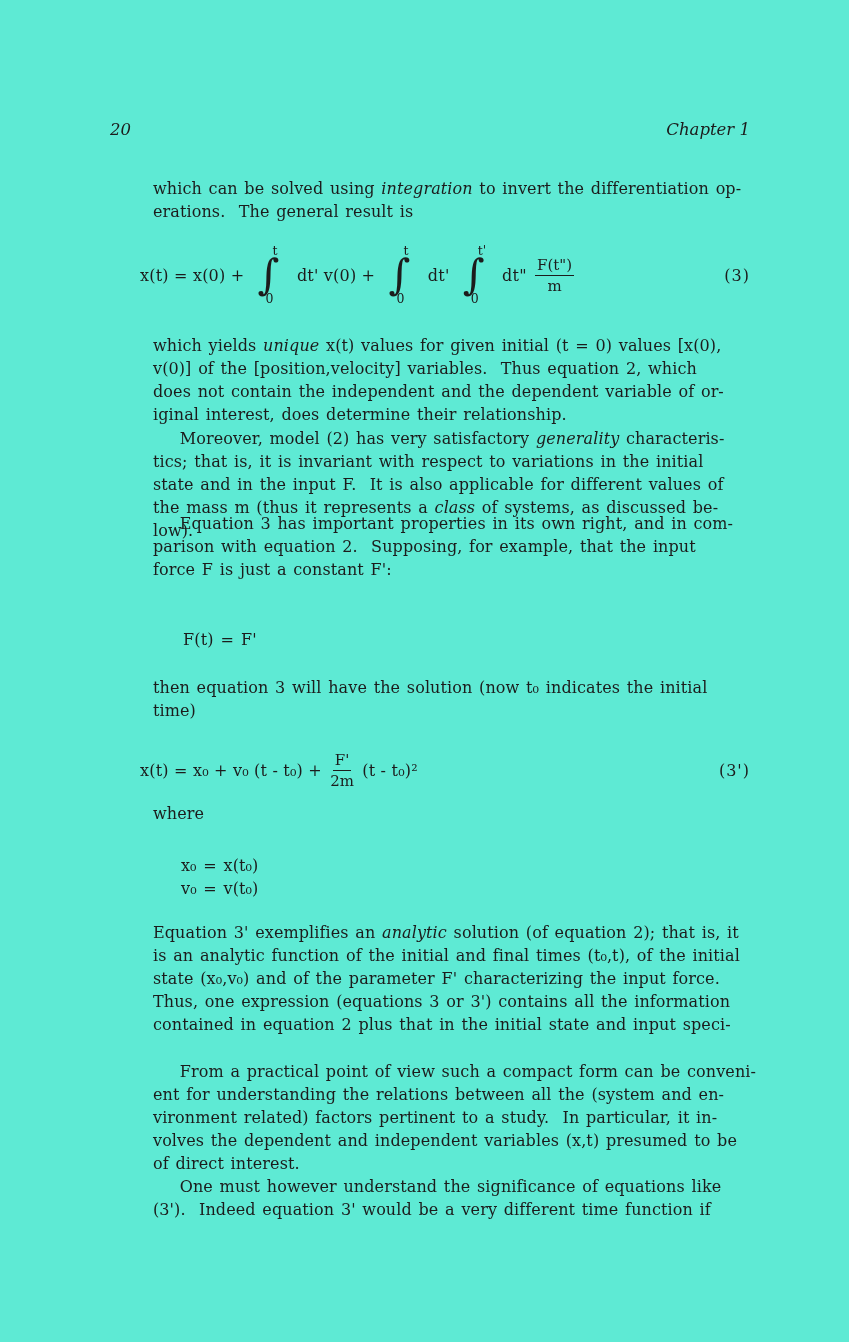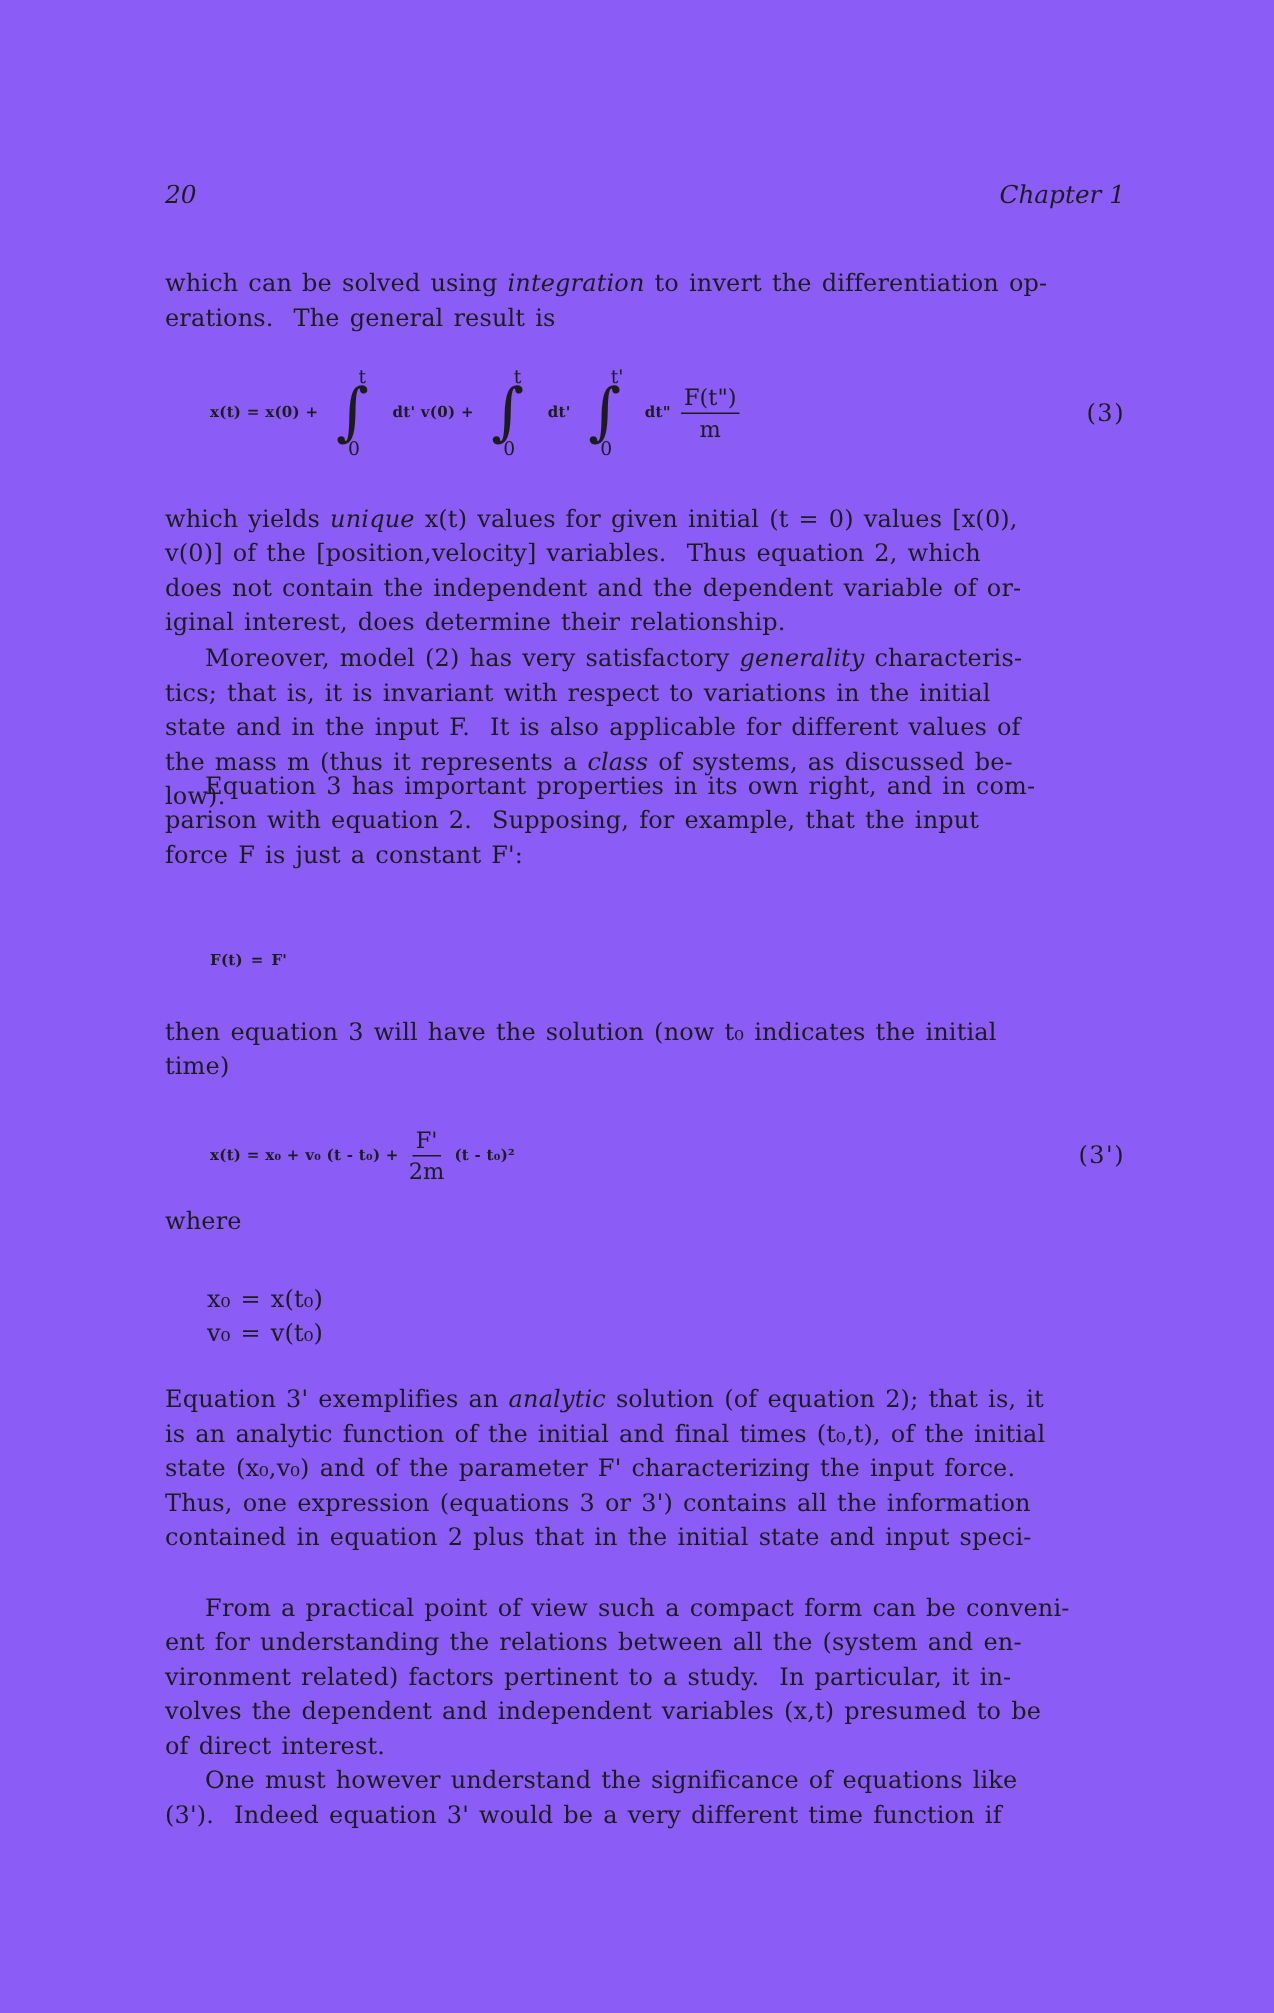--- a/index.html
+++ b/index.html
@@ -1,34 +1,34 @@
 <!DOCTYPE html>
 <html><head>
 <meta charset="utf-8">
 <style>
   html,body{margin:0;padding:0;background:#e8e8e8;}
   .page{
     position:relative;
     width:849px;height:1342px;
-    background:#8b5cf6;
+    background:#5eead4;
     font-family:"DejaVu Serif","Liberation Serif",serif;
     color:#1c1c1c;
     overflow:hidden;
   }
   .running-head{
     position:absolute;top:120px;left:110px;width:640px;
     display:flex;justify-content:space-between;
     font-style:italic;font-size:16.5px;
   }
   .para{position:absolute;left:110px;width:645px;}
-  .line{height:23px;line-height:23px;font-size:16px;white-space:pre;letter-spacing:0.1px;word-spacing:1.5px;}
+  .line{height:23px;line-height:23px;font-size:16px;white-space:pre;letter-spacing:0.1px;word-spacing:1.5px;margin-left:43px;}
   .it{font-style:italic;}
   .eq-block{position:absolute;left:140px;width:610px;}
   .eq-row{display:flex;align-items:center;}
-  .tok{white-space:pre;font-size:10px;letter-spacing:0.2px;font-weight:bold;}
+  .tok{white-space:pre;font-size:16px;letter-spacing:0.2px;}
   .intwrap{position:relative;display:inline-block;width:34px;height:60px;margin:0 4px;}
   .int{position:absolute;left:4px;top:50%;transform:translateY(-52%);font-size:42px;font-weight:400;}
   .lim{position:absolute;font-size:12.5px;line-height:12px;}
   .lim.top{top:0;left:19px;}
   .lim.bot{bottom:0;left:12px;}
   .frac{display:inline-flex;flex-direction:column;align-items:center;font-size:15px;line-height:1.2;margin:0 3px;}
   .frac .num{border-bottom:1.5px solid #1c1c1c;padding:0 2px 1px;}
   .frac .den{padding-top:1px;}
   .eqnum{position:absolute;right:0;top:50%;transform:translateY(-50%);font-size:16px;letter-spacing:1px;}
   #p1{top:177px;}

